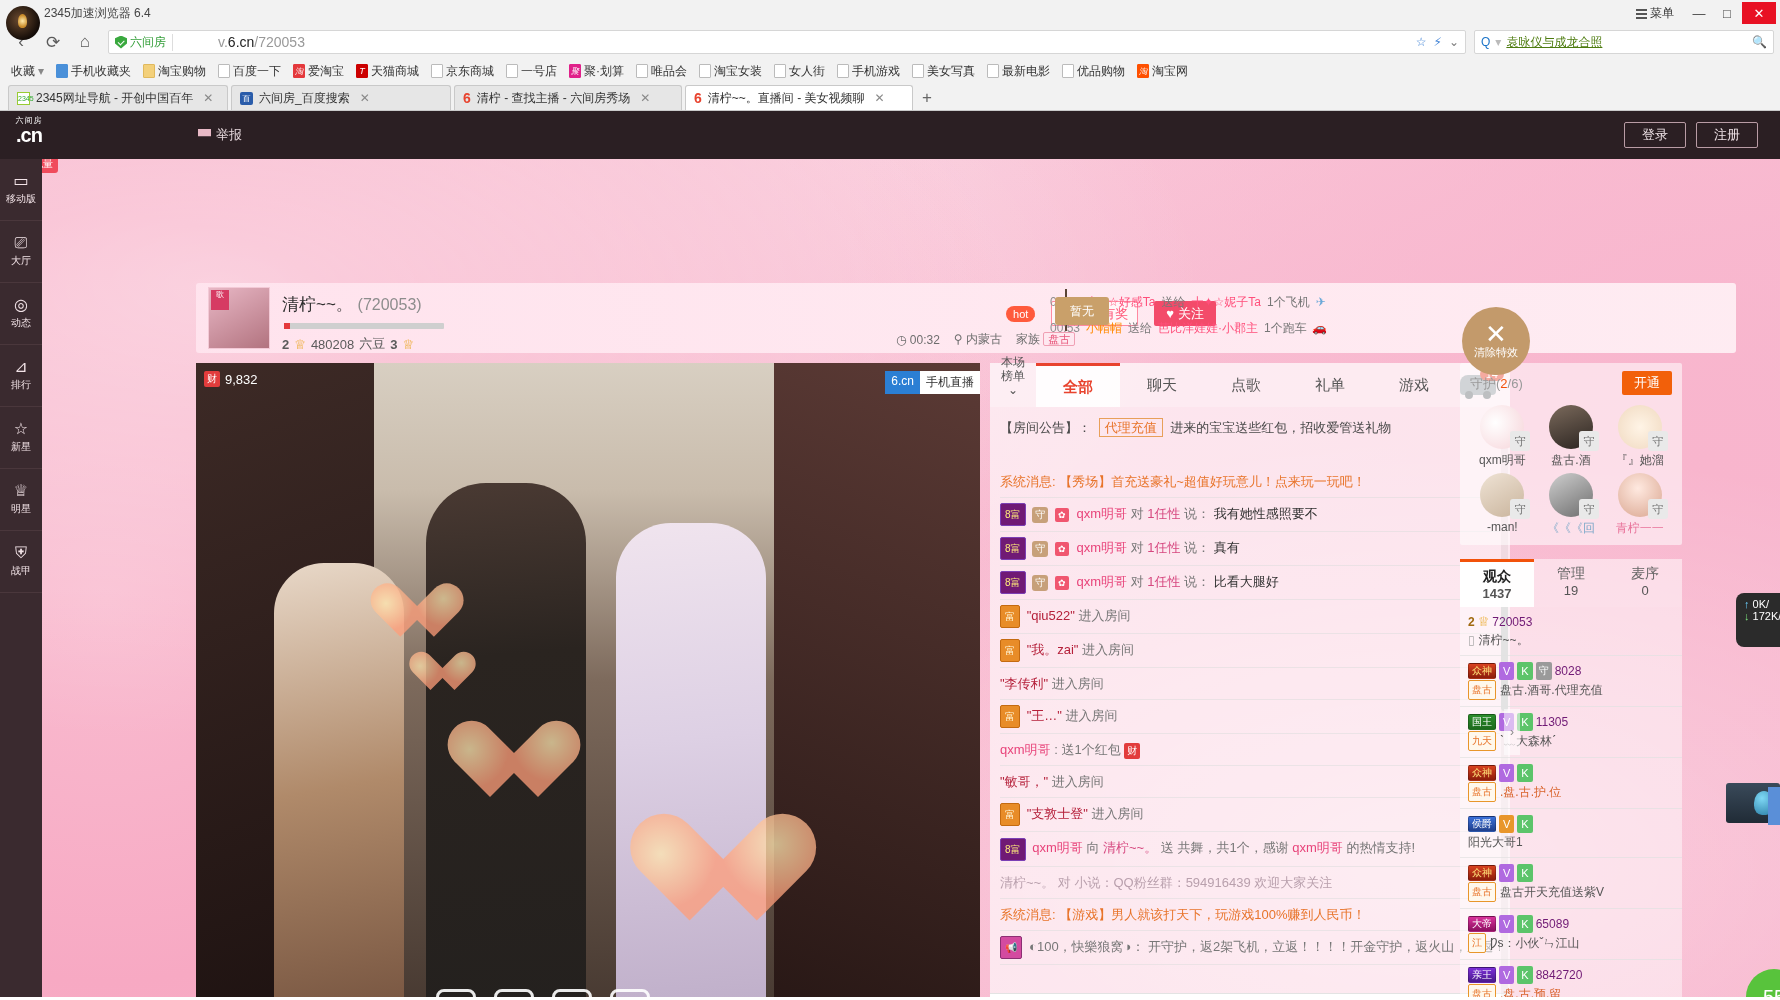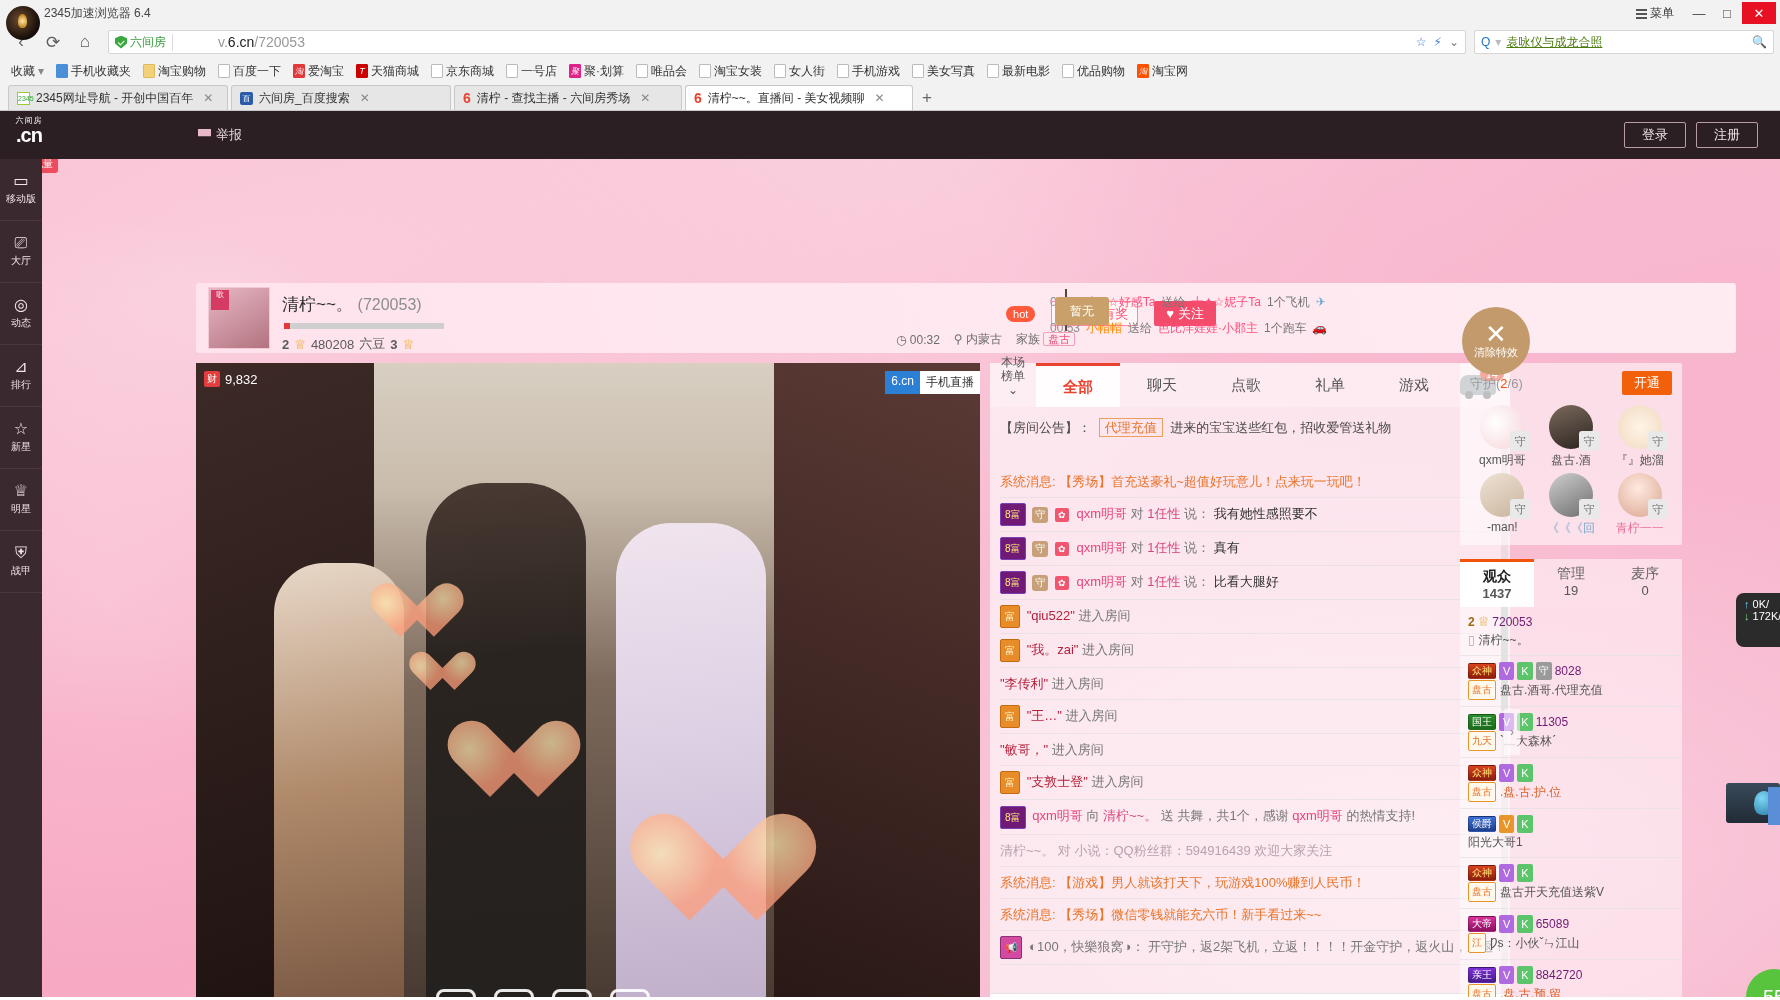--- a/index.html
+++ b/index.html
@@ -574,20 +574,25 @@
       <div class="msg">
         <span class="dkred">"李传利"</span>
         <span class="gray">进入房间</span>
       </div>
       <div class="msg">
         <span class="lvl or">富</span>
         <span class="dkred">"王…"</span>
         <span class="gray">进入房间</span>
       </div>
       <div class="msg">
+        <span class="uname">qxm明哥</span>
+        <span class="gray">: 送1个红包</span>
+        <span class="cai" style="display:inline-block;width:16px;height:16px;line-height:16px;font-size:10px;vertical-align:middle">财</span>
+      </div>
+      <div class="msg">
         <span class="dkred">"敏哥，"</span>
         <span class="gray">进入房间</span>
       </div>
       <div class="msg">
         <span class="lvl or">富</span>
         <span class="dkred">"支敦士登"</span>
         <span class="gray">进入房间</span>
       </div>
       <div class="msg">
         <span class="lvl b8">8富</span>
@@ -595,21 +600,20 @@
         <span class="gray">向</span>
         <span class="uname2">清柠~~。</span>
         <span class="gray">送 共舞，共1个，感谢</span>
         <span class="uname">qxm明哥</span>
         <span class="gray">的热情支持!</span>
       </div>
       <div class="msg" style="color:#b9a0ad">
         <span>清柠~~。 对 小说：QQ粉丝群：594916439 欢迎大家关注</span>
       </div>
       <div class="msg sys">系统消息: 【游戏】男人就该打天下，玩游戏100%赚到人民币！</div>
-      <div class="msg sys">系统消息: 【秀场】微信零钱就能充六币！新手看过来~~</div>
       <div class="msg" style="color:#777">
         <span class="lvl pk">📢</span>
         <span>◐100，快樂狼窝◑：</span>
         <span>开守护，返2架飞机，立返！！！！开金守护，返火山，立返！！！</span>
       </div>
     </div>
     <div class="chat-scroll">
         <i></i>
       </div>
 

